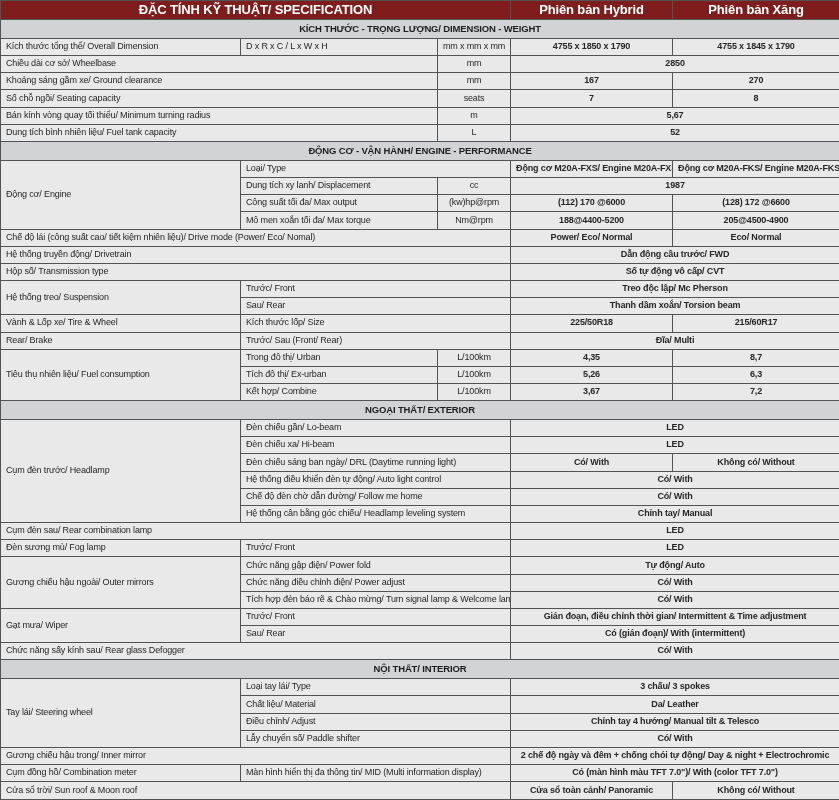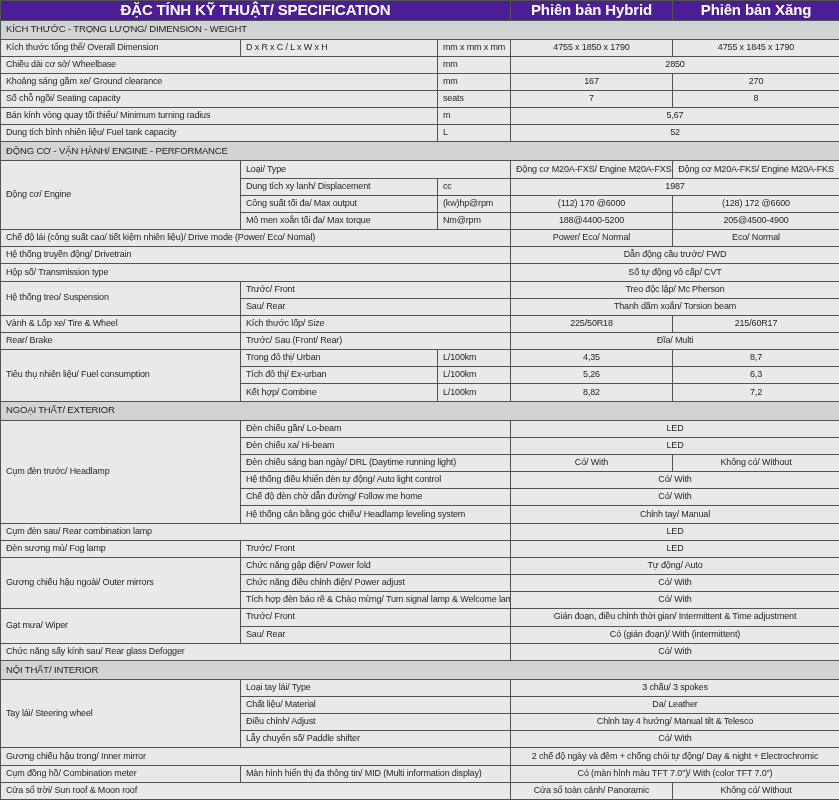--- a/index.html
+++ b/index.html
@@ -17,36 +17,37 @@
     letter-spacing:-0.15px;
     line-height:1.1;
     padding:1px 5px;
     white-space:nowrap;
     overflow:hidden;
     text-align:left;
     vertical-align:middle;
     font-weight:normal;
   }
   tr.head-row th{
-    background:#4c1d95;
+    background:#7f1d1d;
     color:#ffffff;
     font-weight:bold;
-    font-size:15px;
+    font-size:13px;
     text-align:center;
     height:16px;
   }
   td.section{
     background:#d2d3d5;
     color:#1d1d1e;
-    font-weight:normal;
+    font-weight:bold;
     font-size:9.5px;
     height:16px;
-  }
-  td.val{text-align:center;}
-  td.unit{text-align:left;}
+    text-align:center;
+  }
+  td.val{text-align:center;font-weight:bold;}
+  td.unit{text-align:center;}
 </style>
 </head>
 <body>
 
 <table class="spec">
   <colgroup>
     <col style="width:240px">
       <col style="width:197px">
       <col style="width:73px">
       <col style="width:162px">
@@ -166,21 +167,21 @@
   </tr>
   <tr>
     <td>Tích đô thị/ Ex-urban</td>
     <td class="unit">L/100km</td>
     <td class="val">5,26</td>
     <td class="val">6,3</td>
   </tr>
   <tr>
     <td>Kết hợp/ Combine</td>
     <td class="unit">L/100km</td>
-    <td class="val">8,82</td>
+    <td class="val">3,67</td>
     <td class="val">7,2</td>
   </tr>
 
   <tr>
     <td class="section" colspan="5">NGOẠI THẤT/ EXTERIOR</td>
   </tr>
   <tr>
     <td rowspan="6">Cụm đèn trước/ Headlamp</td>
     <td colspan="2">Đèn chiếu gần/ Lo-beam</td>
     <td class="val" colspan="2">LED</td>

